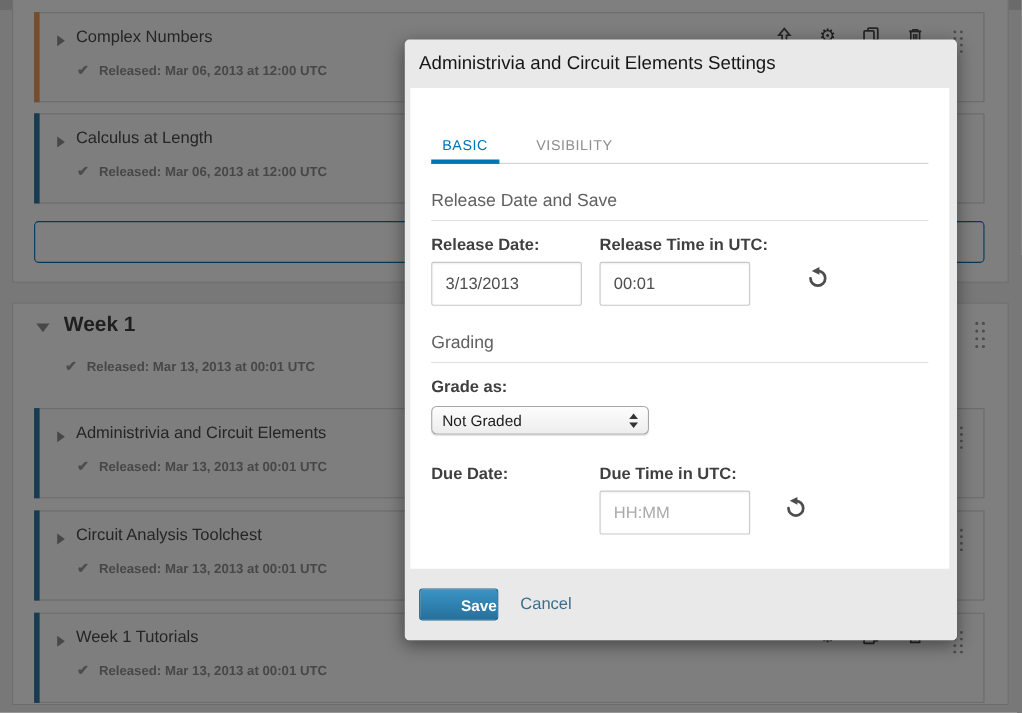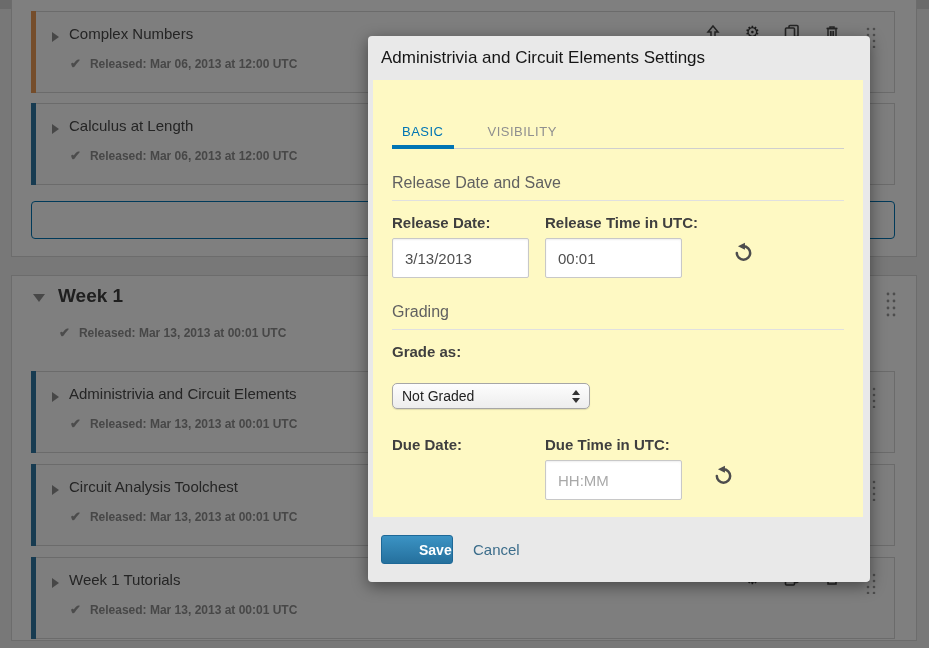--- a/index.html
+++ b/index.html
@@ -29,36 +29,36 @@
   .tri-down{width:0;height:0;border-top:8px solid #909090;border-left:6px solid transparent;border-right:6px solid transparent;position:absolute;left:21px;top:18px;}
   .sec-title{position:absolute;left:46px;top:9px;font-size:19px;font-weight:bold;color:#3e3e3e;}
   .sec-released{position:absolute;left:47px;top:49px;font-size:12px;font-weight:bold;color:#8f8f8f;white-space:nowrap;}
   .sec-icons{position:absolute;top:15px;right:19px;display:flex;gap:24px;}
   .new-sub-btn{position:absolute;left:19px;top:222px;width:864px;height:38px;border:1px solid var(--brand_blue);border-radius:4px;background:transparent;box-sizing:border-box;cursor:pointer;}
   
   .overlay{position:absolute;left:0;top:0;width:929px;height:648px;background:rgba(0,0,0,0.5);}
   .modal{position:absolute;left:368px;top:36px;width:502px;height:546px;background:#e9e9e9;border-radius:4px;box-shadow:0 4px 16px rgba(0,0,0,0.45);}
   .modal-header{position:absolute;left:0;top:0;right:0;height:44px;}
   .modal-title{position:absolute;left:13px;top:12px;font-size:17px;color:#161616;}
-  .modal-content{position:absolute;left:5px;top:44px;width:490px;height:437px;background:#fef9c3;padding:0 19px;box-sizing:border-box;overflow:hidden;}
+  .modal-content{position:absolute;left:5px;top:44px;width:490px;height:437px;background:#ffffff;padding:0 19px;box-sizing:border-box;overflow:hidden;}
   .tabs{margin-top:44px;border-bottom:1px solid #cfcfcf;display:flex;gap:34px;}
   .tab{font-size:13px;letter-spacing:0.5px;padding:0 0 9px 0;color:#8f8f8f;cursor:pointer;}
   .tab.active{color:var(--brand_blue);padding:0 10px 6px 10px;border-bottom:4px solid var(--brand_blue);margin-bottom:-1px;}
   .group-heading{margin:25px 0 0 0;font-size:16px;font-weight:normal;color:#616161;}
   .group-rule{border:none;border-top:1px solid #e0e0e0;margin:8px 0 0 0;}
   .field-row{position:relative;margin-top:13px;}
   .field-label{font-size:15px;font-weight:bold;color:#3f3f3f;margin-bottom:7px;}
   .field-col1{display:inline-block;vertical-align:top;}
   .field-col2{position:absolute;left:153px;top:0;}
   .text-input{width:137px;height:40px;border:1px solid #c8c8c8;border-radius:2px;background:#fff;box-shadow:inset 0 1px 2px rgba(0,0,0,0.07);font-size:15px;color:#4f4f4f;padding:0 0 0 12px;box-sizing:border-box;font-family:"Liberation Sans",sans-serif;}
   .text-input::placeholder{color:#a9a9a9;opacity:1;}
   .reset-btn{position:absolute;background:none;border:none;padding:0;cursor:pointer;line-height:0;}
   .reset-1{left:341px;top:28px;}
   .reset-2{left:321px;top:29px;}
-  .select-box{position:relative;width:198px;height:26px;margin-top:23px;border:1px solid #a6a6a6;border-radius:5px;background:linear-gradient(#fdfdfd,#ededed);box-shadow:0 1px 1px rgba(0,0,0,0.12);box-sizing:border-box;cursor:pointer;}
+  .select-box{position:relative;width:198px;height:26px;margin-top:9px;border:1px solid #a6a6a6;border-radius:5px;background:linear-gradient(#fdfdfd,#ededed);box-shadow:0 1px 1px rgba(0,0,0,0.12);box-sizing:border-box;cursor:pointer;}
   .select-text{position:absolute;left:9px;top:4px;font-size:14px;color:#1e1e1e;}
   .select-arrows{position:absolute;right:9px;top:6px;}
   .select-arrows .up{width:0;height:0;border-bottom:5px solid #333;border-left:4px solid transparent;border-right:4px solid transparent;margin-bottom:3px;}
   .select-arrows .down{width:0;height:0;border-top:5px solid #333;border-left:4px solid transparent;border-right:4px solid transparent;}
   .modal-footer{position:absolute;left:0;bottom:0;right:0;height:61px;}
   .save-btn{position:absolute;left:13px;top:14px;width:72px;height:29px;border:1px solid var(--save_border);border-radius:3px;background:linear-gradient(var(--save_top),var(--save_bottom));color:#fff;font-size:14px;font-weight:bold;cursor:pointer;font-family:"Liberation Sans",sans-serif;padding-left:37px;}
   .cancel-link{position:absolute;left:105px;top:20px;font-size:15px;color:var(--cancel_link);cursor:pointer;text-decoration:none;}
   svg{display:block;}
 </style>
 </head>

